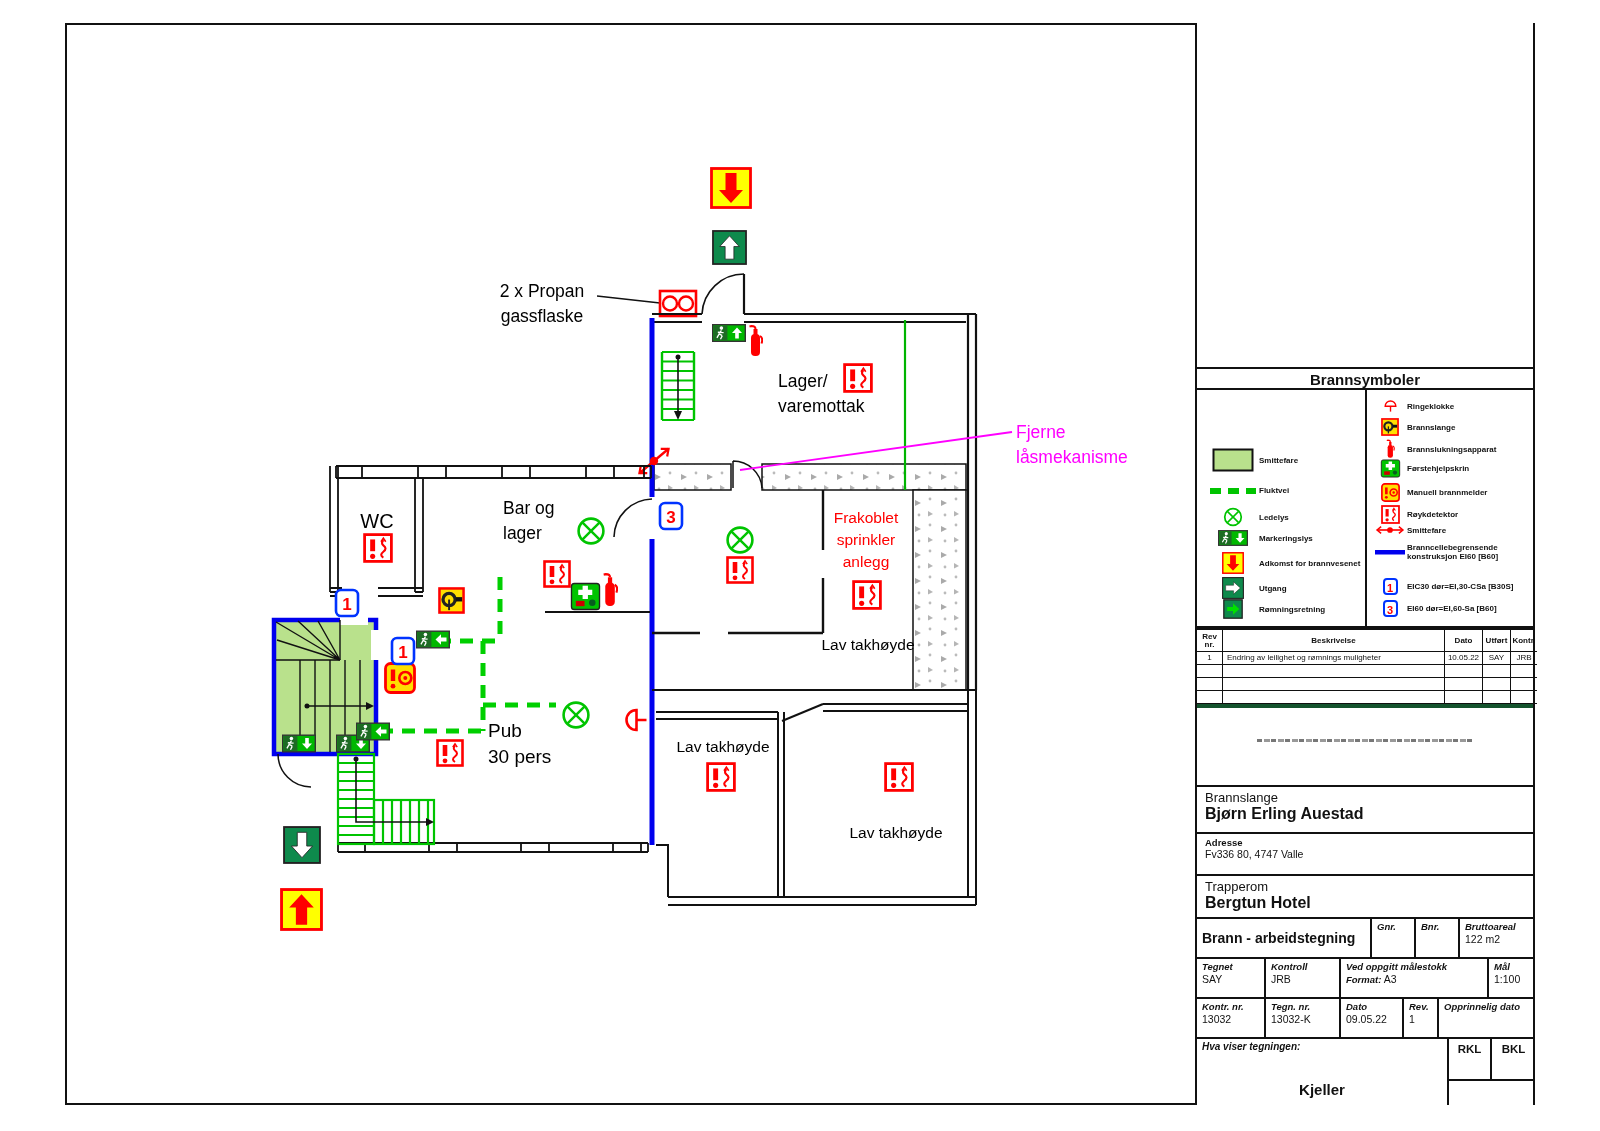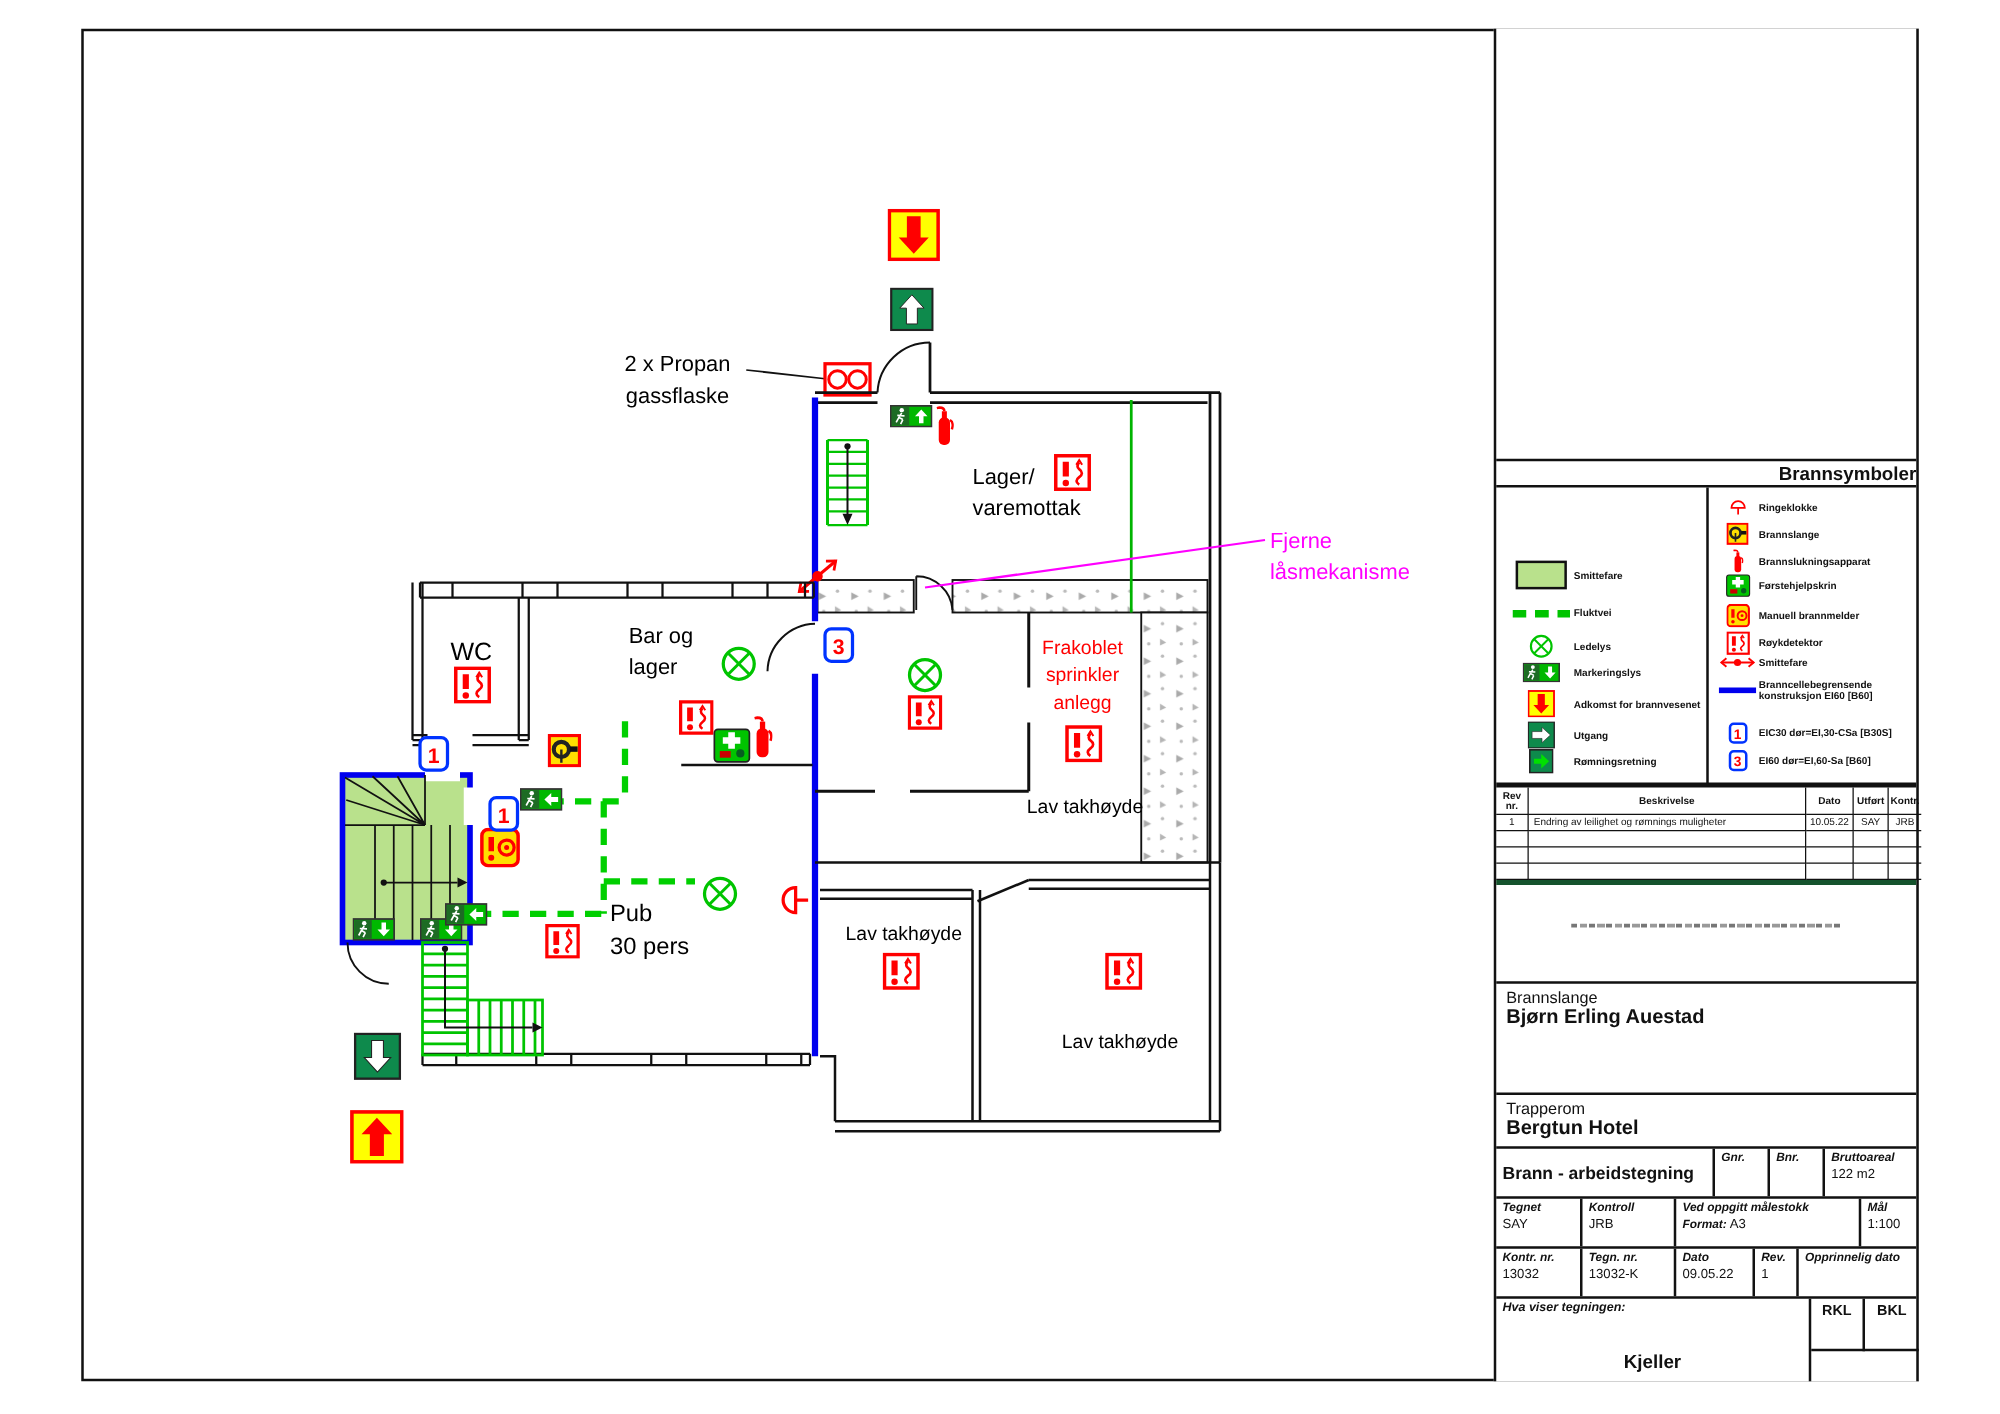--- a/index.html
+++ b/index.html
@@ -7,21 +7,21 @@
   .stage{position:relative;width:1600px;height:1131px;}
   svg.plan{position:absolute;left:0;top:0;}
   .sheet-border{position:absolute;left:65px;top:23px;width:1470px;height:1082px;
     border:2px solid #111;box-sizing:border-box;pointer-events:none;}
   
   .panel{position:absolute;left:1195px;top:23px;width:340px;height:1082px;background:#fff;
     border-left:2px solid #111;border-right:2px solid #111;box-sizing:border-box;}
   .panel *{box-sizing:border-box;}
   .abs{position:absolute;}
   .legend-title{left:0;right:0;top:344px;height:23px;border-top:2px solid #111;border-bottom:2px solid #111;
-    font-weight:bold;font-size:15px;text-align:right;line-height:21px;}
+    font-weight:bold;font-size:15px;text-align:center;line-height:21px;}
   .legend-body{left:0;right:0;top:367px;height:238px;border-bottom:2px solid #111;}
   .legend-div{left:168px;top:0;width:2px;height:238px;background:#111;}
   .lrow{position:absolute;display:flex;align-items:center;}
   .lrow .ic{display:flex;justify-content:center;align-items:center;}
   .lrow .lab{font-size:8px;font-weight:bold;line-height:9px;}
   .lrow.lc{left:10px;width:156px;}
   .lrow.lc .ic{width:52px;}
   .lrow.rc{left:176px;width:162px;}
   .lrow.rc .ic{width:34px;}
   .doorbox{display:inline-block;width:15px;height:17px;border:2px solid #0033ff;border-radius:4px;
@@ -478,20 +478,24 @@
         <div></div>
         <div></div>
   </div>
 
   <div class="abs fineprint"></div>
 
   <div class="abs tsec" style="top:762px;height:47px">
     <div class="small-label">Brannslange</div>
     <div class="big-val">Bjørn Erling Auestad</div>
   </div>
+  <div class="abs tsec" style="top:809px;height:42px">
+    <div class="mini-label">Adresse</div>
+    <div class="mini-val">Fv336 80, 4747 Valle</div>
+  </div>
   <div class="abs tsec" style="top:851px;height:43px">
     <div class="small-label">Trapperom</div>
     <div class="big-val">Bergtun Hotel</div>
   </div>
 
   <div class="abs trow" style="top:894px;height:40px">
     <div class="cell" style="width:173px;display:flex;align-items:center">
       <span style="font-size:14px;font-weight:bold">Brann - arbeidstegning</span>
     </div>
     <div class="cell" style="width:44px">

